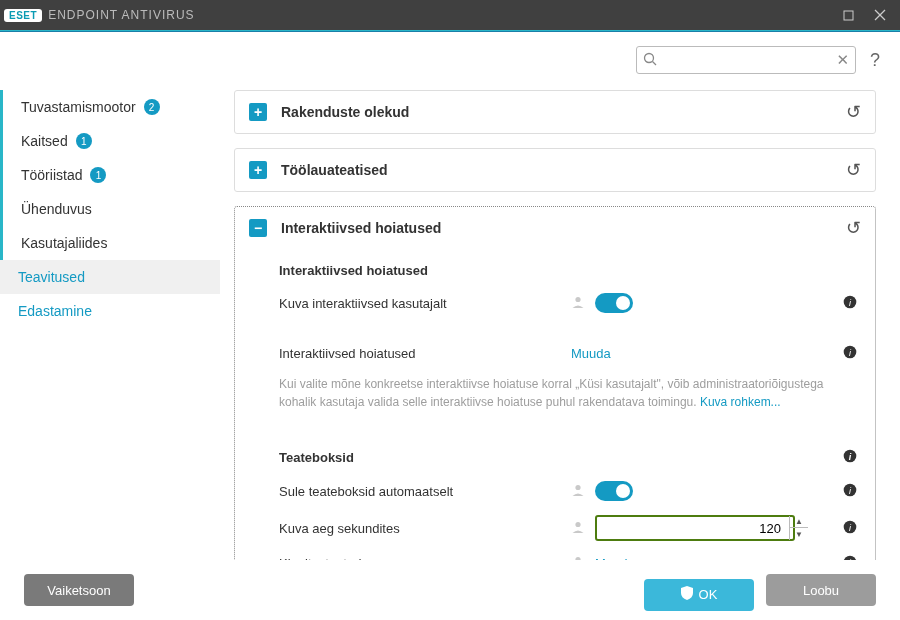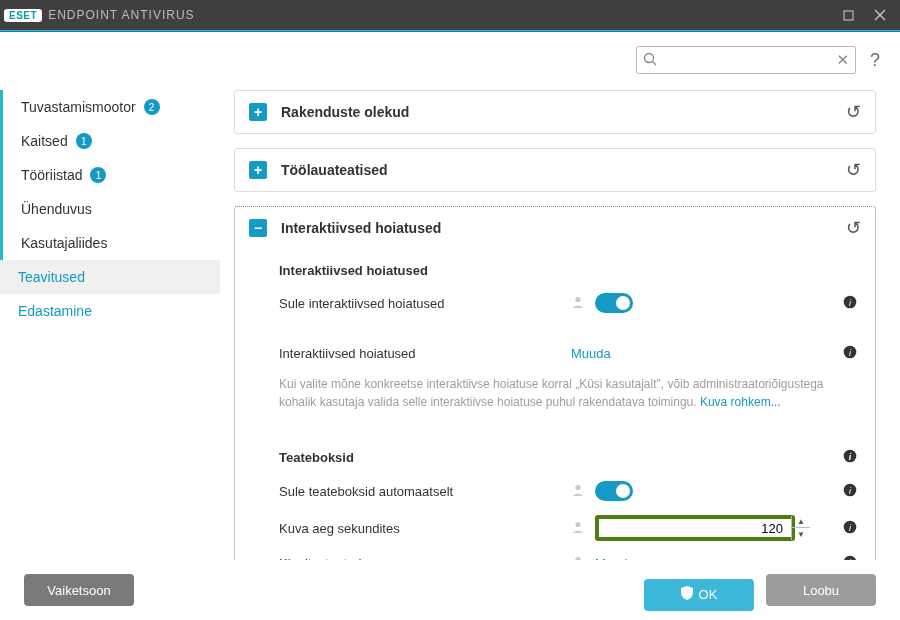--- a/index.html
+++ b/index.html
@@ -51,21 +51,21 @@
     .row { display:flex; align-items:center; padding:7px 0; font-size:13px; color:#333;}
     .row-label { flex:1; }
     .row-ctrl { width: 260px; display:flex; align-items:center; gap:10px;}
     .user-icon { color:#bbb; }
     .info-icon { color:#333; margin-left:12px; cursor:pointer; }
 
     .toggle { width:38px; height:20px; background:#149ac3; border-radius:10px; position:relative; cursor:pointer;}
     .toggle::after { content:""; width:14px; height:14px; background:#fff; border-radius:50%; position:absolute; top:3px; right:3px;}
     .link { color:#149ac3; cursor:pointer; text-decoration:none; }
     .desc { font-size:12px; color:#9e9e9e; line-height:1.5; margin:6px 0 10px 0; }
-    .spinner { display:flex; align-items:center; border:4px solid #4d7c0f; border-radius:3px; height:26px; width:200px;}
+    .spinner { display:flex; align-items:center; border:2px solid #4d7c0f; border-radius:3px; height:26px; width:200px;}
     .spinner input { border:none; outline:none; text-align:right; flex:1; padding:0 8px; font-size:13px;}
     .spin-btns { display:flex; flex-direction:column; border-left:1px solid #bbb;}
     .spin-btn { width:18px; height:12px; display:flex; align-items:center; justify-content:center; font-size:8px; color:#555; cursor:pointer;}
     .spin-btn:first-child { border-bottom:1px solid #bbb;}
 
     
     .footer { position:absolute; bottom:0; left:0; right:0; height:60px; display:flex; align-items:center; padding:0 24px; background:#fff;}
     .btn { min-width:110px; height:32px; border:none; border-radius:4px; font-size:13px; cursor:pointer; display:flex; align-items:center; justify-content:center; gap:6px;}
     .btn-default { background:#7a7a7a; color:#fff; }
     .btn-primary { background:#3bb8da; color:#fff;margin-top:9px; }
@@ -162,21 +162,21 @@
       <div class="panel-head">
         <div class="expand-btn">−</div>
         <div class="panel-title">Interaktiivsed hoiatused</div>
         <span class="undo-icon">↺</span>
       </div>
       <div class="panel-body">
         <div class="subhead">
           <span>Interaktiivsed hoiatused</span>
         </div>
         <div class="row">
-          <span class="row-label">Sule interaktiivsed hoiatused</span>
+          <span class="row-label">Kuva interaktiivsed kasutajalt</span>
           <div class="row-ctrl">
             <span class="user-icon">
               <svg width="14" height="14">
                   <circle cx="7" cy="4.5" r="2.6" fill="#c9c9c9"></circle>
                   <path d="M1.5 13 Q7 8 12.5 13 Z" fill="#c9c9c9"></path>
                 </svg>
             </span>
             <div class="toggle"></div>
           </div>
           <span class="info-icon">

